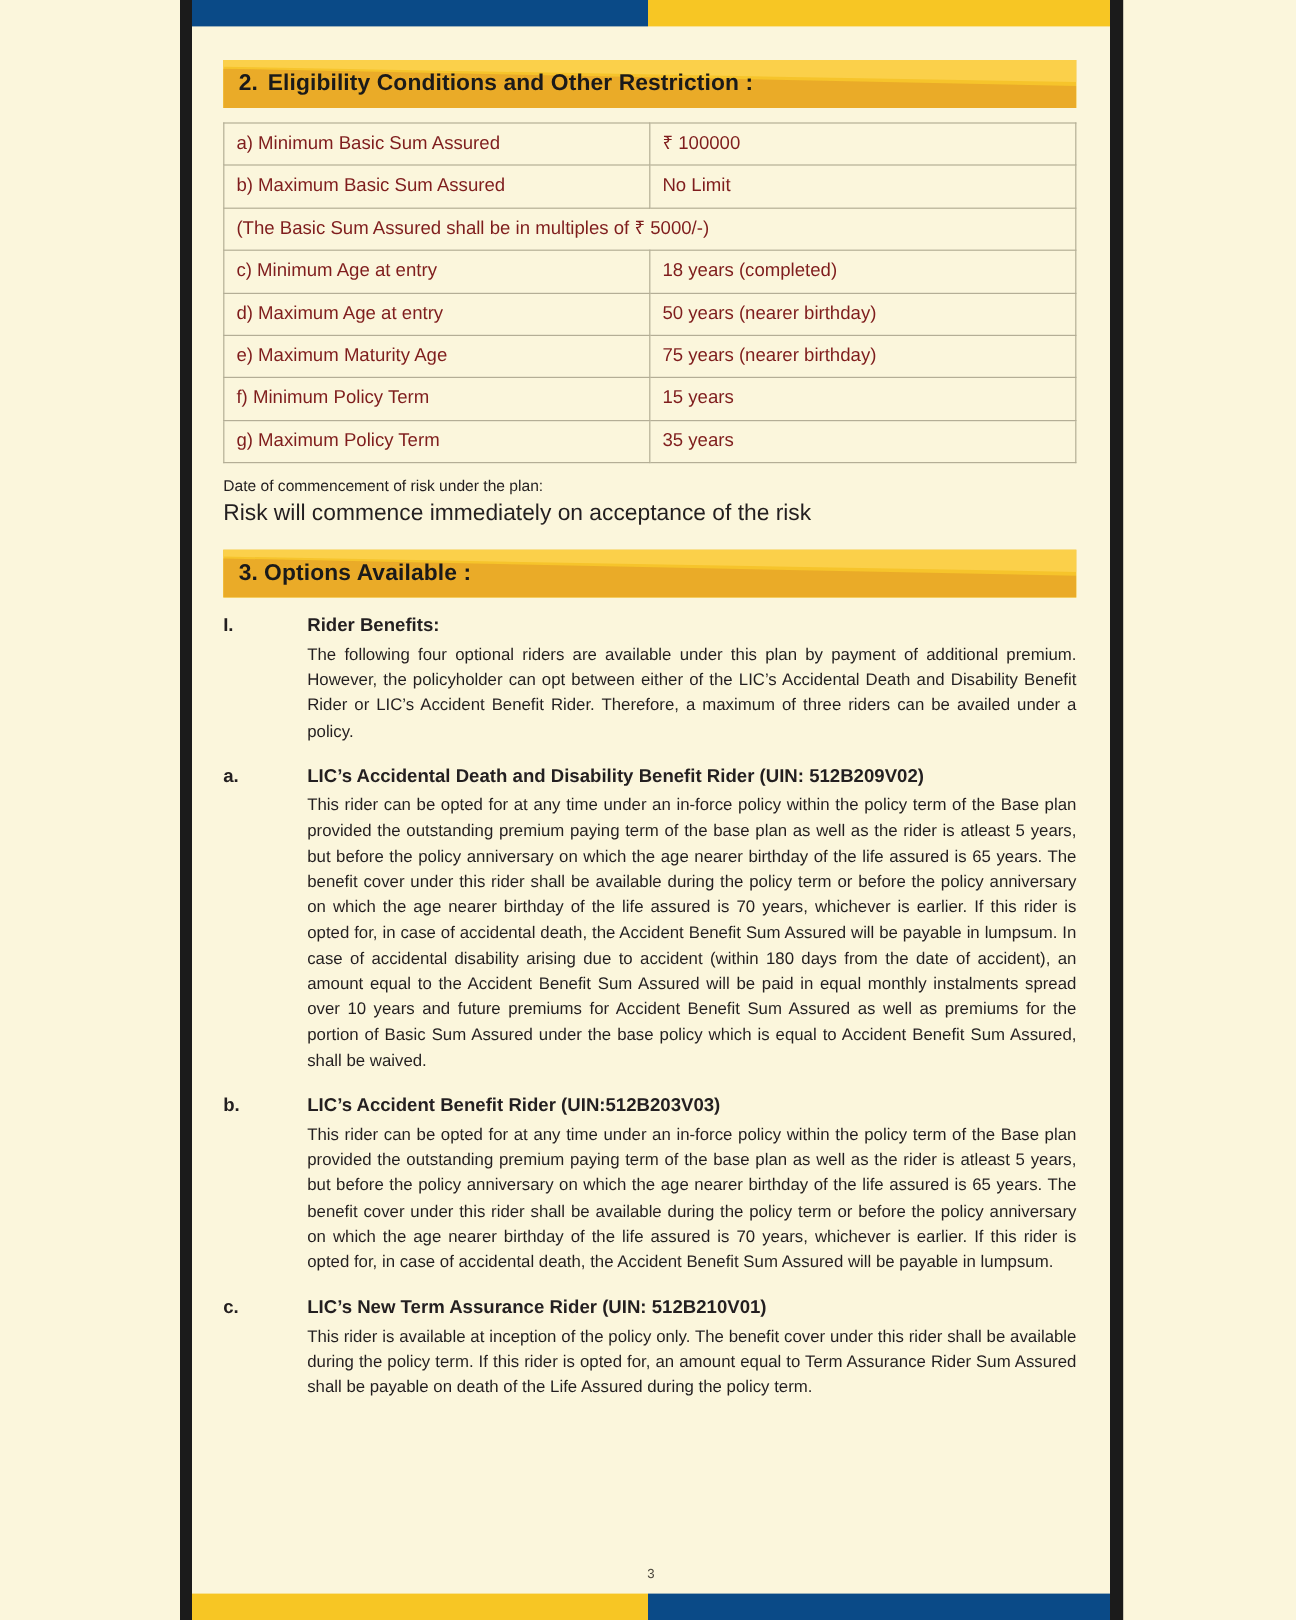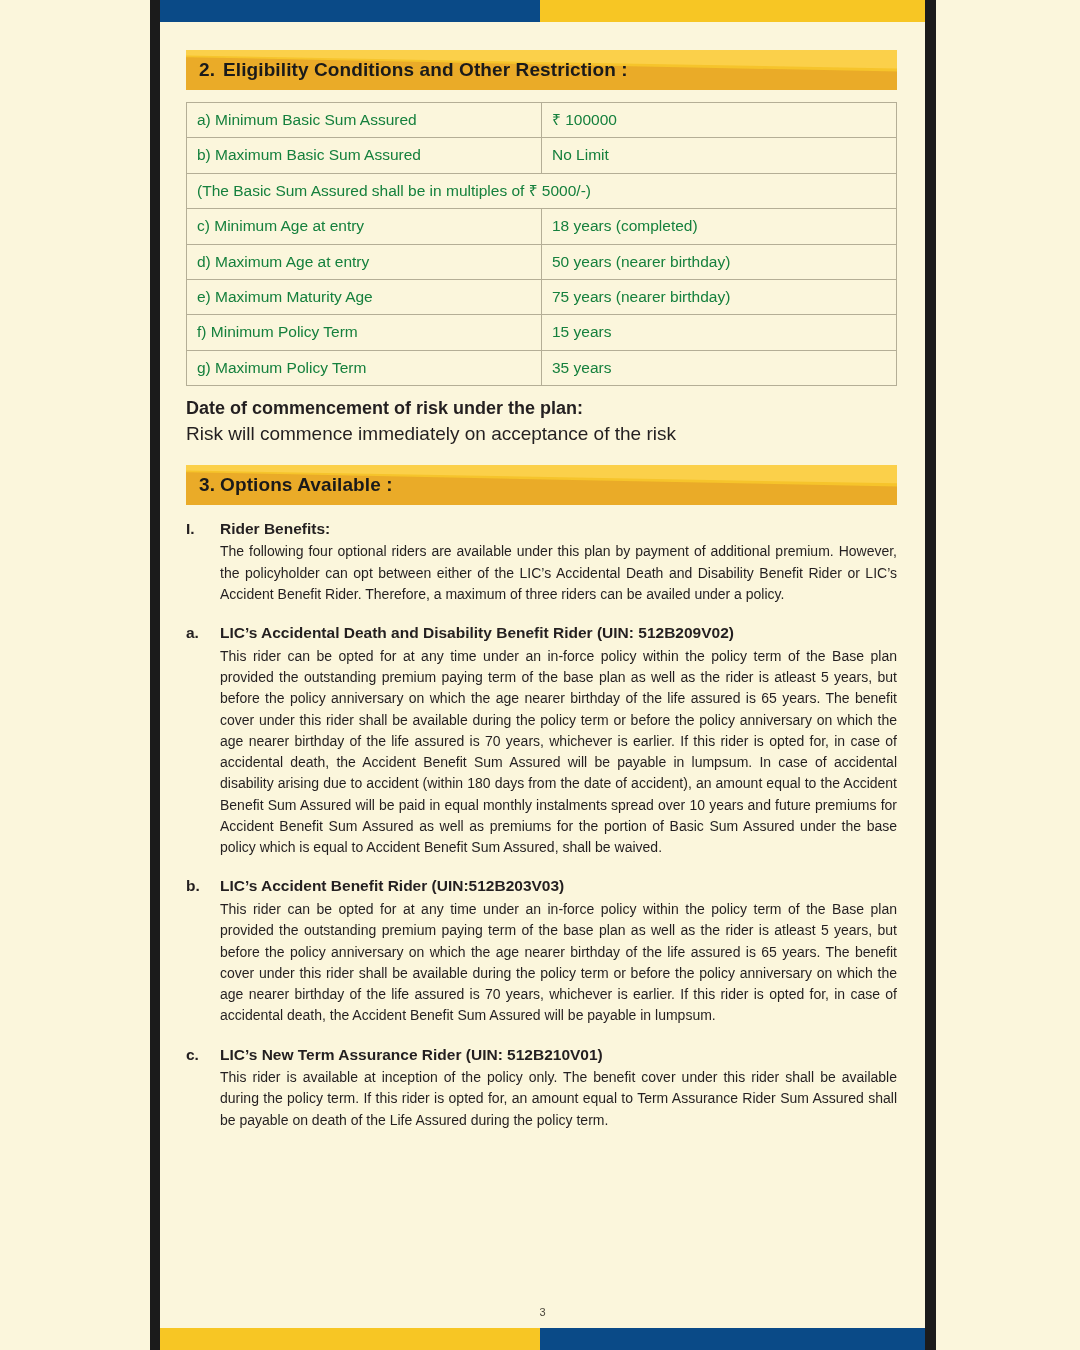--- a/index.html
+++ b/index.html
@@ -117,51 +117,51 @@
     width: 100%;
     border-collapse: collapse;
     font-size: 15.5px;
     table-layout: fixed;
   }
   table.elig td {
     border: 1px solid #b4ae96;
     padding: 7px 8px 8px 10px;
     vertical-align: middle;
     line-height: 1.25;
-    color: #15803d;
+    color: #7f1d1d;
   }
   table.elig td.k { width: 355px; }
   table.elig td.note { }
 
   
   .tight-block { margin-top: 10px; }
   .lead {
-    font-size: 18px;
-    font-weight: bold;
+    font-size: 13px;
+    font-weight: normal;
     line-height: 1.35;
   }
   .sub {
     font-size: 19px;
     line-height: 1.35;
     margin-top: 1px;
   }
 
   
   .item {
     display: flex;
     margin-top: 16px;
   }
   .item .marker {
     width: 34px;
     flex: 0 0 34px;
     font-size: 15.5px;
     font-weight: bold;
     line-height: 1.52;
   }
-  .item .body { flex: 1; }
+  .item .body { flex: 1; margin-left: 36px; }
   .item .title {
     font-size: 15.5px;
     font-weight: bold;
     line-height: 1.52;
   }
   .item .para {
     font-size: 14px;
     line-height: 1.52;
     text-align: justify;
     margin-top: 1px;

